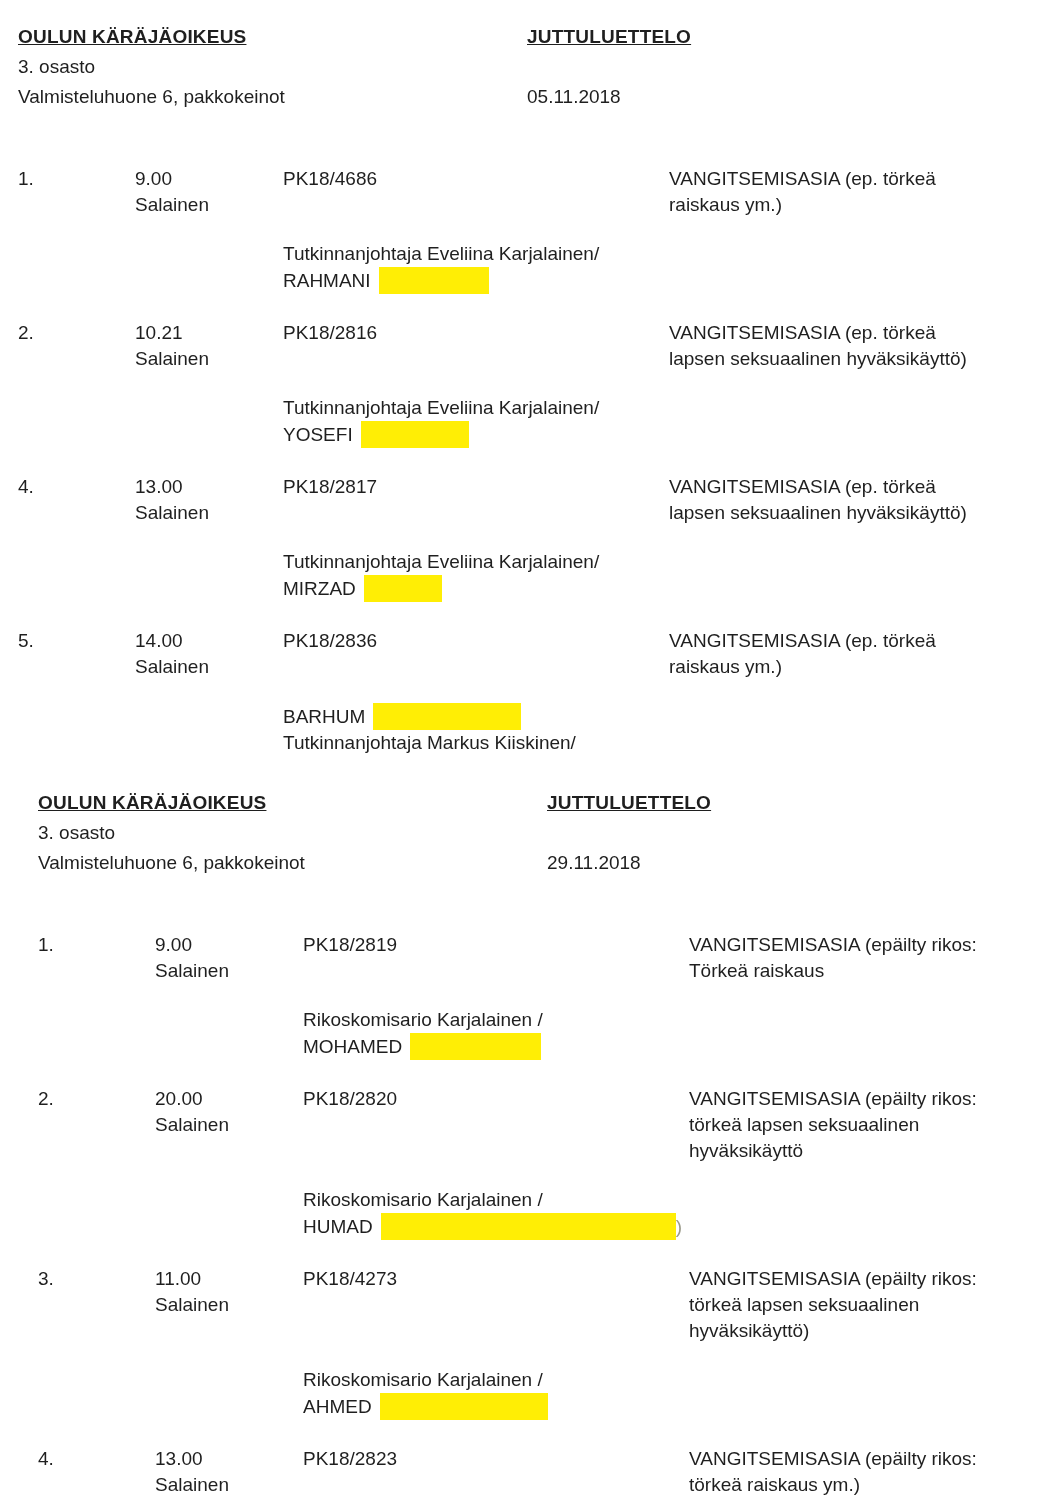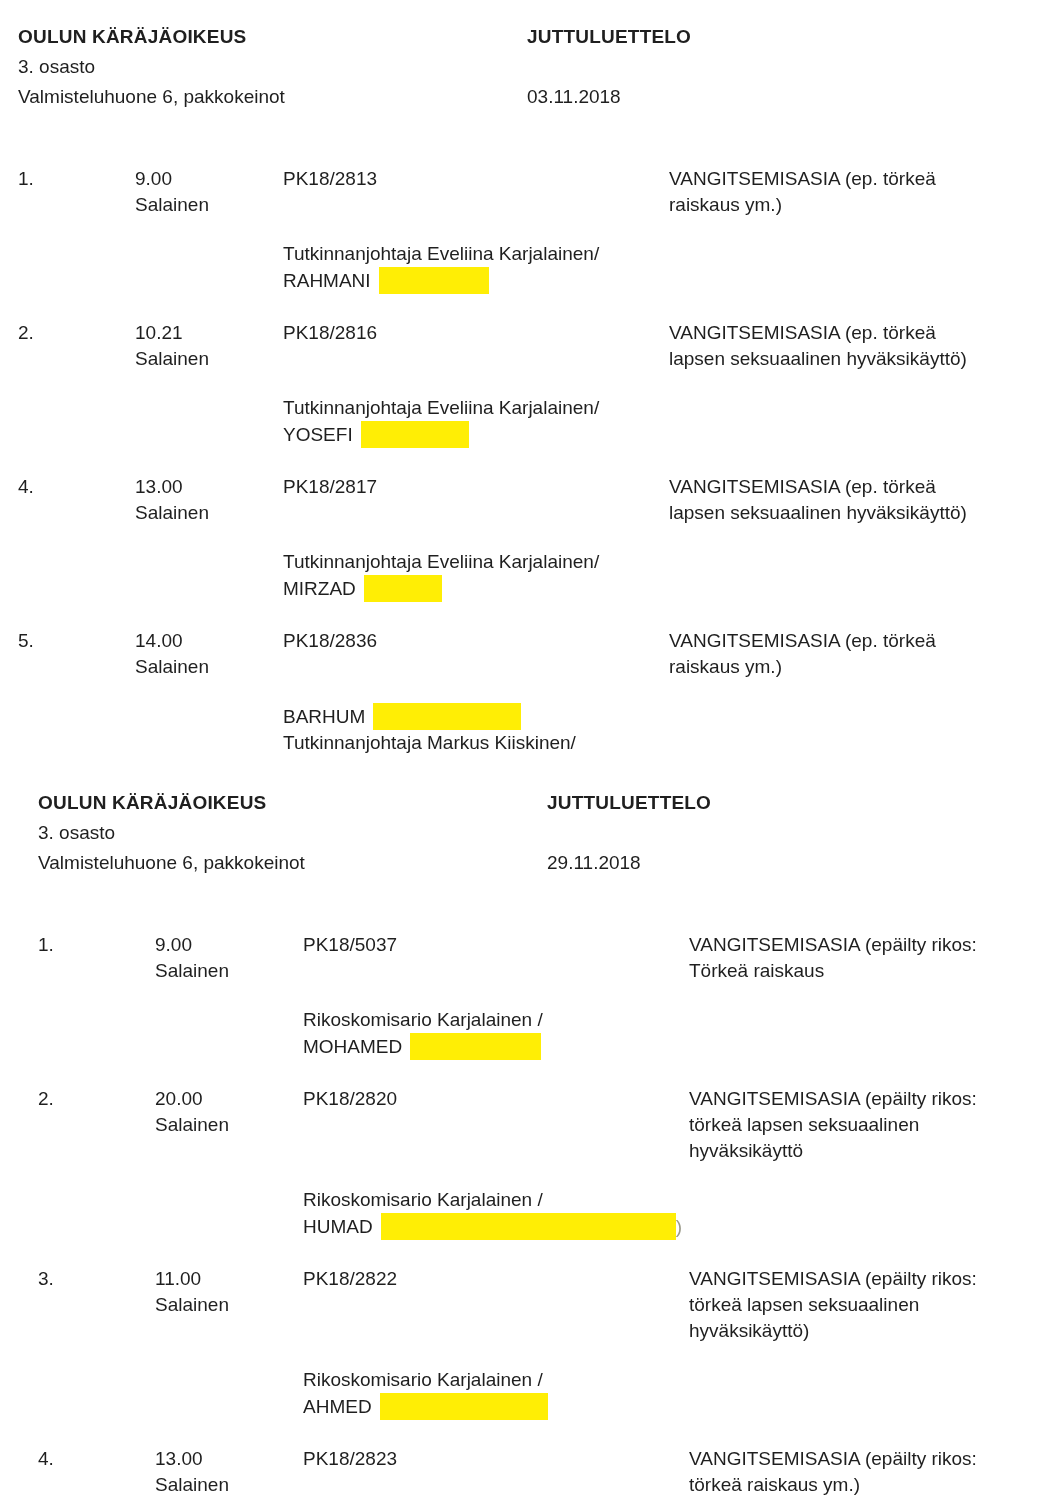--- a/index.html
+++ b/index.html
@@ -12,21 +12,21 @@
     padding: 22px 0 0 18px;
     font-family: "Liberation Sans", sans-serif;
     font-size: 19px;
     line-height: 26px;
     color: #1f1f1f;
   }
   .section { }
   .section + .section { margin-top: 32px; padding-left: 20px; }
   .hdr { margin-bottom: 54px; }
   .hrow { display: grid; grid-template-columns: 509px 1fr; line-height: 30px; }
-  .bold { font-weight: bold; letter-spacing: 0.2px; }
+  .bold { font-weight: bold; letter-spacing: 0.2px; text-decoration: underline; }
   .case {
     display: grid;
     grid-template-columns: 117px 148px 386px 1fr;
     margin-bottom: 26px;
   }
   .c-desc { white-space: pre-line; padding-right: 20px; }
   .c-inv { grid-column: 3 / 5; grid-row: 2; margin-top: 23px; }
   .redact {
     display: inline-block;
     height: 27px;
@@ -45,31 +45,31 @@
       <div class="hrow">
         <span class="bold">OULUN KÄRÄJÄOIKEUS</span>
         <span class="bold">JUTTULUETTELO</span>
       </div>
       <div class="hrow">
         <span>3. osasto</span>
         <span></span>
       </div>
       <div class="hrow">
         <span>Valmisteluhuone 6, pakkokeinot</span>
-        <span>03.11.2018</span>
+        <span>05.11.2018</span>
       </div>
     </div>
     <div class="cases">
   <div class="case">
     <div class="c-num">1.</div>
     <div class="c-time">
       <div>9.00</div>
       <div>Salainen</div>
     </div>
-    <div class="c-id">PK18/2813</div>
+    <div class="c-id">PK18/4686</div>
     <div class="c-desc">VANGITSEMISASIA (ep. törkeä
 raiskaus ym.)</div>
     <div class="c-inv">
       <div>Tutkinnanjohtaja Eveliina Karjalainen/</div>
       <div><span>RAHMANI</span><span class="redact" style="width:110px"></span><span class="suffix"></span></div>
     </div>
   </div>
 
   <div class="case">
     <div class="c-num">2.</div>
@@ -133,21 +133,21 @@
         <span>29.11.2018</span>
       </div>
     </div>
     <div class="cases">
   <div class="case">
     <div class="c-num">1.</div>
     <div class="c-time">
       <div>9.00</div>
       <div>Salainen</div>
     </div>
-    <div class="c-id">PK18/5037</div>
+    <div class="c-id">PK18/2819</div>
     <div class="c-desc">VANGITSEMISASIA (epäilty rikos:
 Törkeä raiskaus</div>
     <div class="c-inv">
       <div>Rikoskomisario Karjalainen /</div>
       <div><span>MOHAMED</span><span class="redact" style="width:131px"></span><span class="suffix"></span></div>
     </div>
   </div>
 
   <div class="case">
     <div class="c-num">2.</div>
@@ -164,21 +164,21 @@
       <div><span>HUMAD</span><span class="redact" style="width:295px"></span><span class="suffix">)</span></div>
     </div>
   </div>
 
   <div class="case">
     <div class="c-num">3.</div>
     <div class="c-time">
       <div>11.00</div>
       <div>Salainen</div>
     </div>
-    <div class="c-id">PK18/2822</div>
+    <div class="c-id">PK18/4273</div>
     <div class="c-desc">VANGITSEMISASIA (epäilty rikos:
 törkeä lapsen seksuaalinen
 hyväksikäyttö)</div>
     <div class="c-inv">
       <div>Rikoskomisario Karjalainen /</div>
       <div><span>AHMED</span><span class="redact" style="width:168px"></span><span class="suffix"></span></div>
     </div>
   </div>
 
   <div class="case">

